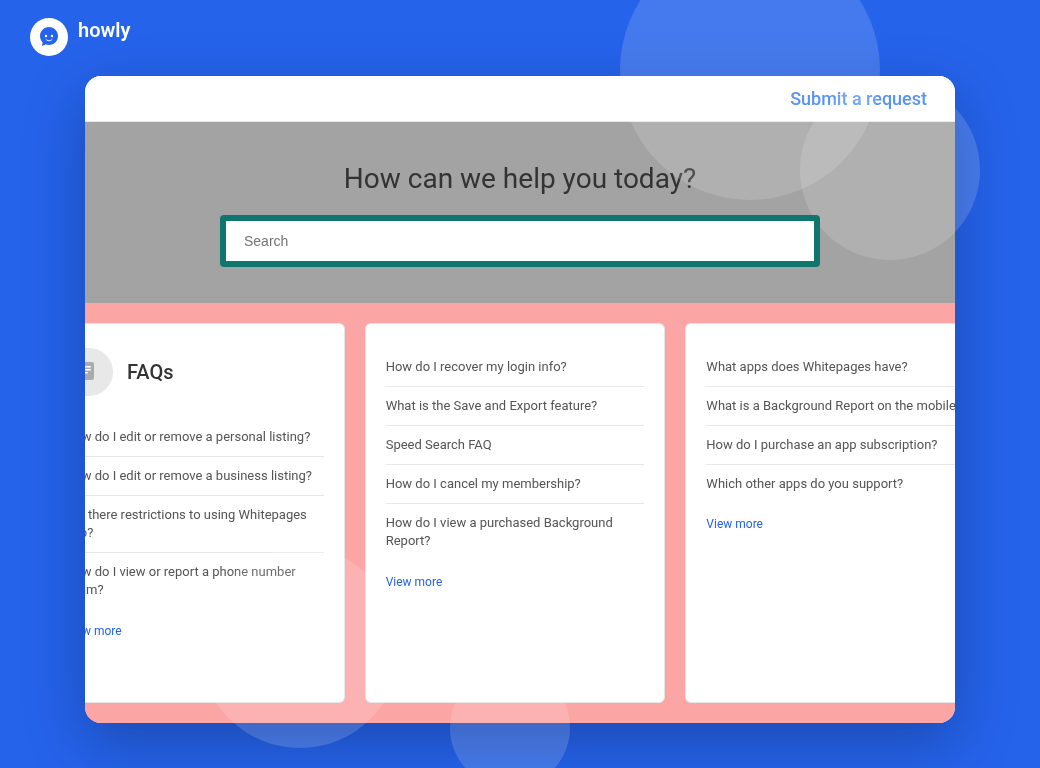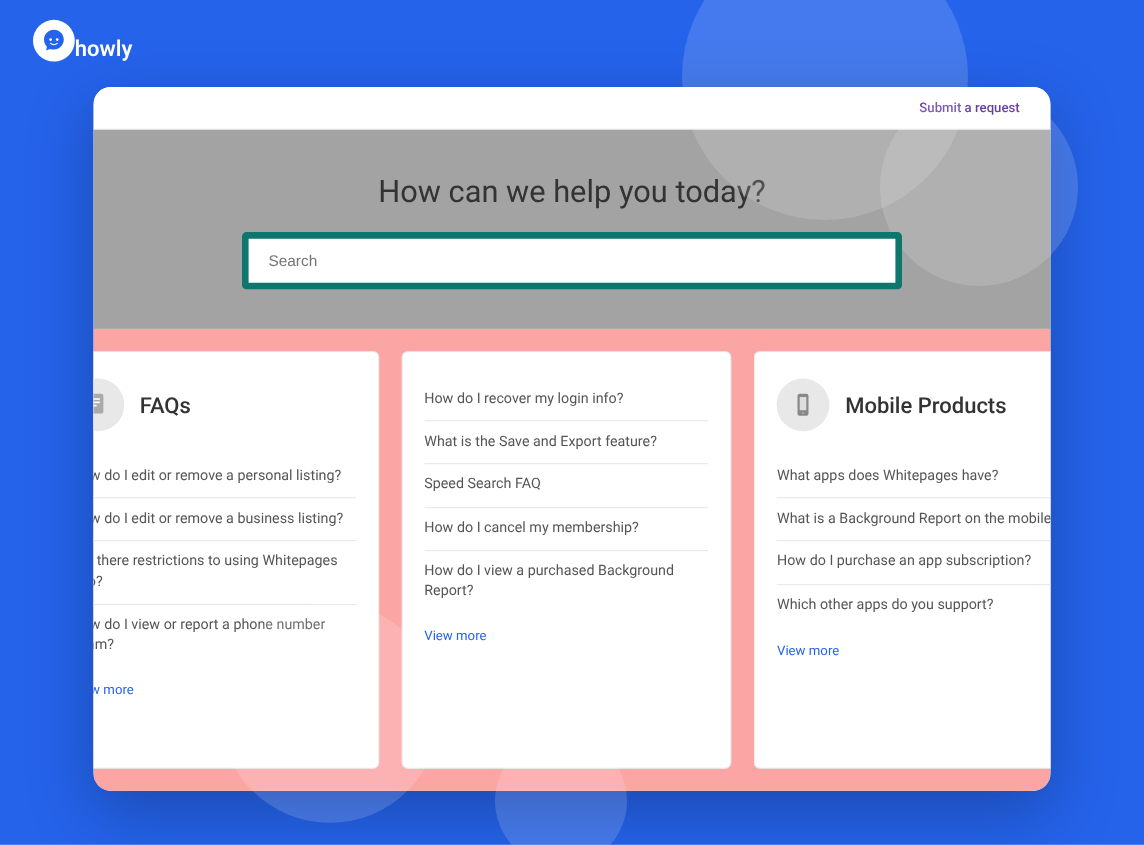--- a/index.html
+++ b/index.html
@@ -33,22 +33,22 @@
       top: 18px;
       left: 30px;
       right: 30px;
       display: flex;
       align-items: center;
       justify-content: space-between;
     }
 
     .logo {
       display: flex;
-      align-items: flex-end;
-      gap: 0;
+      align-items: flex-start;
+      gap: 10px;
       color: white;
       font-size: 20px;
       font-weight: 600;
     }
 
     .logo-icon {
       width: 38px;
       height: 38px;
       background: white;
       border-radius: 50%;
@@ -72,22 +72,22 @@
     
     .card-header {
       background: white;
       padding: 12px 28px;
       display: flex;
       justify-content: flex-end;
       border-bottom: 1px solid #e8e8e8;
     }
 
     .submit-request-link {
-      color: #4c1d95;
-      font-size: 12px;
+      color: #3b82f6;
+      font-size: 18px;
       font-weight: 500;
       cursor: pointer;
       text-decoration: none;
     }
 
     
     .hero-section {
       background: #a3a3a3;
       padding: 40px 28px 36px;
       text-align: center;
@@ -284,30 +284,20 @@
       <div class="category-column">
         <div class="faq-item">How do I recover my login info?</div>
         <div class="faq-item">What is the Save and Export feature?</div>
         <div class="faq-item">Speed Search FAQ</div>
         <div class="faq-item">How do I cancel my membership?</div>
         <div class="faq-item">How do I view a purchased Background Report?</div>
         <a class="view-more">View more</a>
       </div>
 
       <div class="category-column right-cut">
-        <div class="category-header">
-          <div class="category-icon">
-            <svg width="26" height="26" viewBox="0 0 26 26" fill="none">
-              <rect x="8" y="3" width="10" height="20" rx="2" fill="#888"></rect>
-              <rect x="10" y="6" width="6" height="12" rx="0.5" fill="#ddd"></rect>
-              <circle cx="13" cy="20.5" r="1" fill="#aaa"></circle>
-            </svg>
-          </div>
-          <h2 class="category-title">Mobile Products</h2>
-        </div>
         <div class="faq-item">What apps does Whitepages have?</div>
         <div class="faq-item">What is a Background Report on the mobile app?</div>
         <div class="faq-item">How do I purchase an app subscription?</div>
         <div class="faq-item">Which other apps do you support?</div>
         <a class="view-more">View more</a>
       </div>
 
     </div>
   </div>
 </div>

